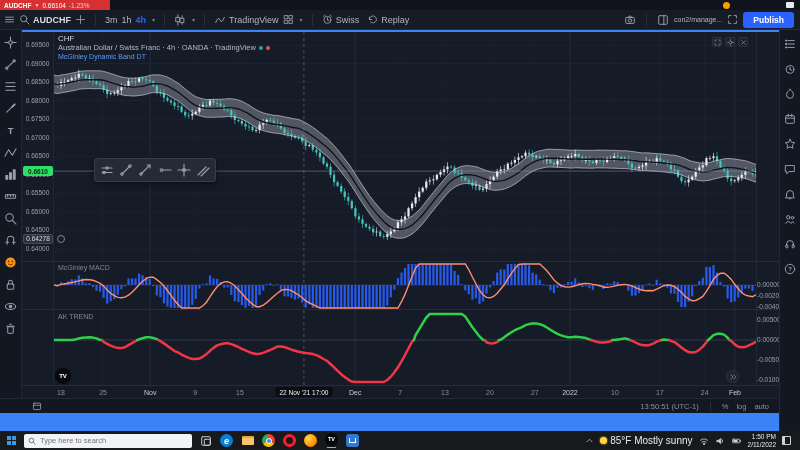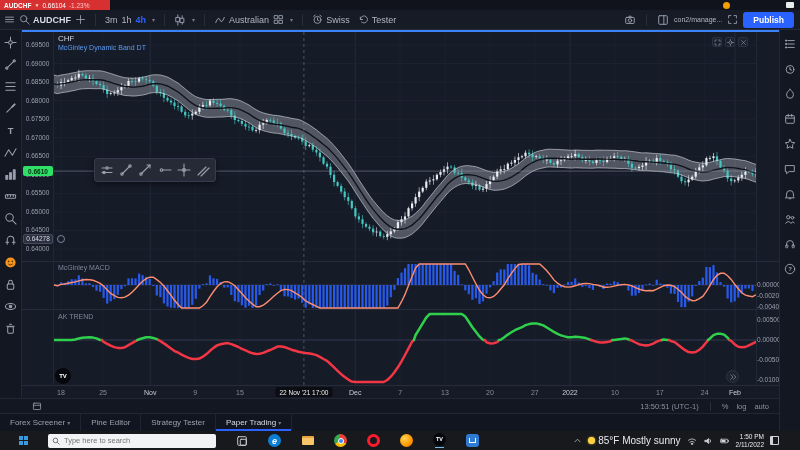--- a/index.html
+++ b/index.html
@@ -75,21 +75,21 @@
           <line x1="9.5" y1="2" x2="9.5" y2="12"></line>
           <rect x="7.5" y="5" width="4" height="5" fill="#171b26"></rect>
         </svg>
     </span>
     <span class="caret">▾</span>
     <span class="sep"></span>
     <span class="row" style="gap:3px">
       <svg class="icn" width="12" height="12" viewBox="0 0 14 14">
           <path d="M2 10 Q5 2 7 7 T12 4"></path>
         </svg>
-      <span class="tbtxt">Australian</span>
+      <span class="tbtxt">TradingView</span>
     </span>
     <span style="display:inline-flex">
       <svg class="icn" width="11" height="11" viewBox="0 0 14 14">
           <rect x="2" y="2" width="4" height="4"></rect>
           <rect x="8" y="2" width="4" height="4"></rect>
           <rect x="2" y="8" width="4" height="4"></rect>
           <rect x="8" y="8" width="4" height="4"></rect>
         </svg>
     </span>
     <span class="caret">▾</span>
@@ -102,21 +102,21 @@
           <line x1="2" y1="3" x2="4" y2="1.5"></line>
           <line x1="12" y1="3" x2="10" y2="1.5"></line>
         </svg>
       <span class="tbtxt">Swiss</span>
     </span>
     <span class="row" style="gap:3px;margin-left:4px">
       <svg class="icn" width="11" height="11" viewBox="0 0 14 14">
           <path d="M3 7a4.5 4.5 0 1 1 1.4 3.2"></path>
           <path d="M3 4v3h3"></path>
         </svg>
-      <span class="tbtxt">Tester</span>
+      <span class="tbtxt">Replay</span>
     </span>
 
     <span class="row" style="margin-left:auto;gap:5px;padding-right:2px">
       <svg class="icn" width="12" height="12" viewBox="0 0 14 14">
           <rect x="2" y="4" width="10" height="7" rx="1"></rect>
           <circle cx="7" cy="7.5" r="2"></circle>
           <path d="M5 4l1-1.5h2L9 4"></path>
         </svg>
       <span class="sep"></span>
       <svg class="icn" width="12" height="12" viewBox="0 0 14 14">
@@ -908,20 +908,25 @@
         <div class="axlab" style="top: 324px;">-0.00500</div>
         <div class="axlab" style="top: 344px;">-0.01000</div>
       </div>
 
     <div class="abs" style="left:0;top:229px;width:757px;height:1px;background:#262c3c;z-index:4"></div>
     <div class="abs" style="left:0;top:277px;width:757px;height:1px;background:#262c3c;z-index:4"></div>
     <div class="abs" style="left:0;top:353px;width:757px;height:1px;background:#262c3c;z-index:4"></div>
 
     <div class="abs" style="left:36px;top:2px;z-index:6">
       <div style="font-size:8px;color:#d1d4dc">CHF</div>
+      <div class="row" style="gap:3px">
+        <span style="font-size:7.5px;color:#b6bac4">Australian Dollar / Swiss Franc · 4h · OANDA · TradingView</span>
+        <span style="width:4px;height:4px;border-radius:50%;background:#26a69a;display:inline-block"></span>
+        <span style="width:4px;height:4px;border-radius:50%;background:#ef5350;display:inline-block"></span>
+      </div>
       <div style="font-size:7px;color:#5b9cf6;margin-top:1px">McGinley Dynamic Band DT</div>
     </div>
 
     <div class="abs" style="left:36px;top:232px;font-size:7px;color:#7e8697;z-index:6">McGinley MACD</div>
     <div class="abs" style="left:36px;top:281px;font-size:7px;color:#7e8697;z-index:6">AK TREND</div>
 
     <div id="price-tag" class="tag" style="background: rgb(47, 224, 104); color: rgb(6, 42, 16); font-weight: bold; top: 134.113px;">0.6610</div>
     <div id="marker-tag" class="tag" style="background: rgb(43, 48, 64); border: 1px solid rgb(70, 76, 92); color: rgb(216, 219, 227); top: 201.703px;">0.64278</div>
     <div id="marker-circle" class="abs" style="left: 35px; width: 8px; height: 8px; border: 1px solid rgb(122, 131, 148); border-radius: 50%; z-index: 6; top: 202.703px;"></div>
 
@@ -1071,40 +1076,22 @@
       <span class="rng">13:50:51 (UTC-1)</span>
       <span class="sep" style="height:9px"></span>
       <span class="row">
           <span class="rng">%</span>
           <span class="rng">log</span>
           <span class="rng">auto</span>
         </span>
     </span>
   </div>
 
-  <div class="abs row" style="left:0;top:413px;width:779px;height:18px;background:#11151f;border-top:1px solid #232733">
-    <div class="row" style="height:100%">
-        <div class="tab">
-        <span>Forex Screener</span>
-          <span class="caret">▾</span>
-      </div>
-        <div class="tab">
-        <span>Pine Editor</span>
-      </div>
-        <div class="tab">
-        <span>Strategy Tester</span>
-      </div>
-        <div class="tab active">
-        <span>Paper Trading</span>
-          <span class="caret">▾</span>
-      </div>
-      </div>
-  </div>
-
-  <div class="abs row" style="left:0;top:431px;width:800px;height:19px;background:#17191d;gap:20px;padding:0 19px">
+
+  <div class="abs row" style="left:0;top:431px;width:800px;height:19px;background:#17191d;gap:8px;padding:0 7px">
     <span style="display:inline-grid;grid-template-columns:4px 4px;grid-gap:1px">
       <span style="width:4px;height:4px;background:#3a9bdc"></span>
         <span style="width:4px;height:4px;background:#3a9bdc"></span>
       <span style="width:4px;height:4px;background:#3a9bdc"></span>
         <span style="width:4px;height:4px;background:#3a9bdc"></span>
     </span>
     <span class="row" style="width:168px;height:14px;background:#f2f3f5;border-radius:2px;padding:0 4px;gap:4px">
       <svg width="8" height="8" viewBox="0 0 14 14" style="stroke:#5f6368;fill:none;stroke-width:1.5">
           <circle cx="6" cy="6" r="4"></circle>
           <line x1="9" y1="9" x2="13" y2="13"></line>

